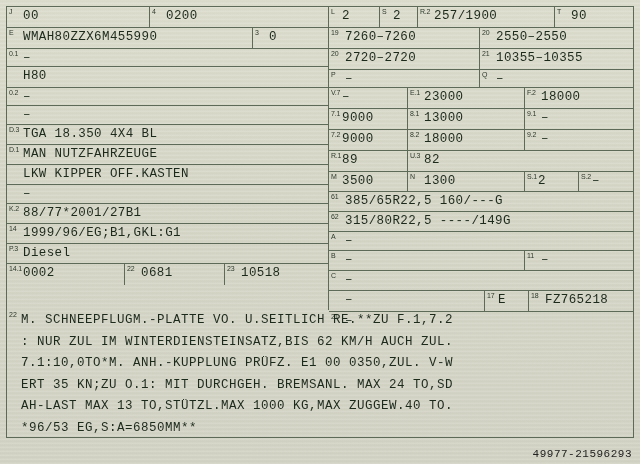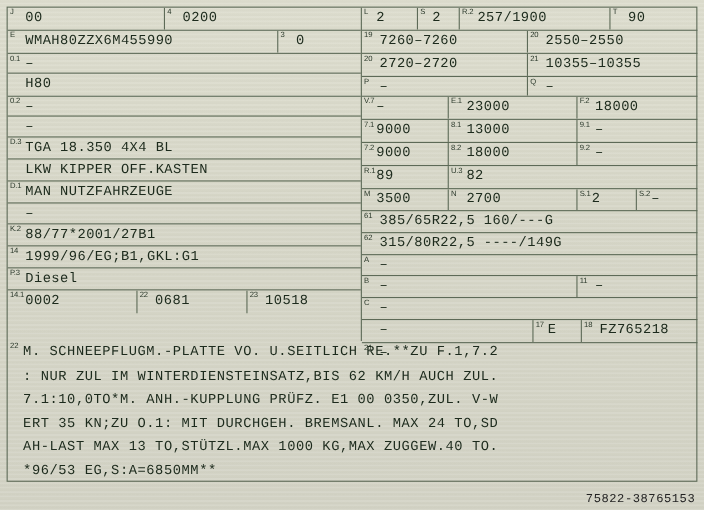--- a/index.html
+++ b/index.html
@@ -192,29 +192,29 @@
 
       <div class="row" style="height:20px;">
         <div class="cell" style="width:321px;">
           <span class="tag">D.3</span>
           <span class="val">TGA 18.350 4X4 BL</span>
         </div>
       </div>
 
       <div class="row" style="height:20px;">
         <div class="cell" style="width:321px;">
+          <span class="tag">D.1</span>
+          <span class="val">MAN NUTZFAHRZEUGE</span>
+        </div>
+      </div>
+
+      <div class="row" style="height:20px;">
+        <div class="cell" style="width:321px;">
           <span class="tag"></span>
           <span class="val">LKW KIPPER OFF.KASTEN</span>
-        </div>
-      </div>
-
-      <div class="row" style="height:20px;">
-        <div class="cell" style="width:321px;">
-          <span class="tag">D.1</span>
-          <span class="val">MAN NUTZFAHRZEUGE</span>
         </div>
       </div>
 
       <div class="row" style="height:19px;">
         <div class="cell" style="width:321px;">
           <span class="tag"></span>
           <span class="val">–</span>
         </div>
       </div>
 
@@ -366,21 +366,21 @@
         </div>
       </div>
 
       <div class="row" style="height:20px;">
         <div class="cell" style="width:78px;">
           <span class="tag">M</span>
           <span class="val narrow">3500</span>
         </div>
         <div class="cell bl" style="width:117px;">
           <span class="tag">N</span>
-          <span class="val">2700</span>
+          <span class="val">1300</span>
         </div>
         <div class="cell bl" style="width:54px;">
           <span class="tag">S.1</span>
           <span class="val narrow">2</span>
         </div>
         <div class="cell bl" style="width:55px;">
           <span class="tag">S.2</span>
           <span class="val narrow">–</span>
         </div>
       </div>
@@ -465,14 +465,14 @@
       <div class="ftrow">
         <span class="ftline">AH-LAST MAX 13 TO,STÜTZL.MAX 1000 KG,MAX ZUGGEW.40 TO.</span>
       </div>
       <div class="ftrow">
         <span class="ftline">*96/53 EG,S:A=6850MM**</span>
       </div>
     </div>
 
   </div>
 
-  <div class="footer">75822-38765153</div>
+  <div class="footer">49977-21596293</div>
 </div>
 
 </body></html>

